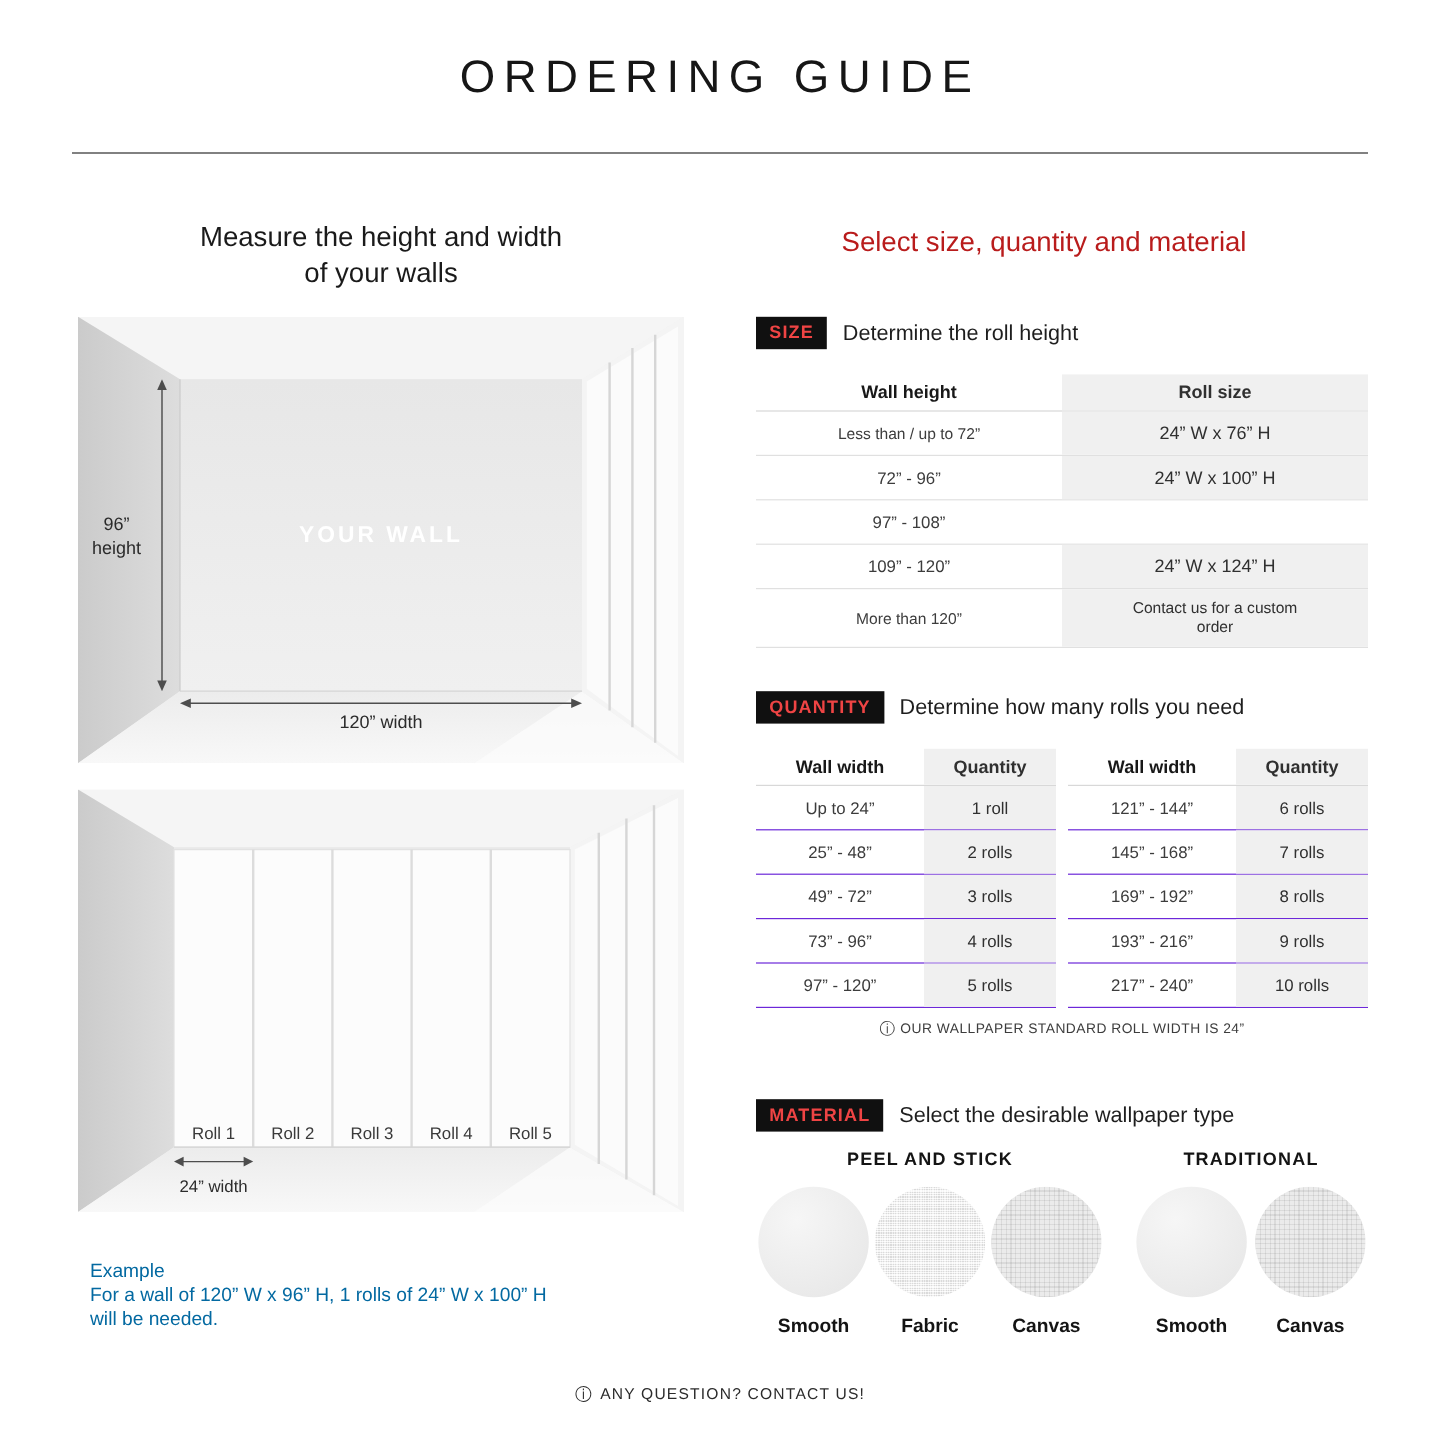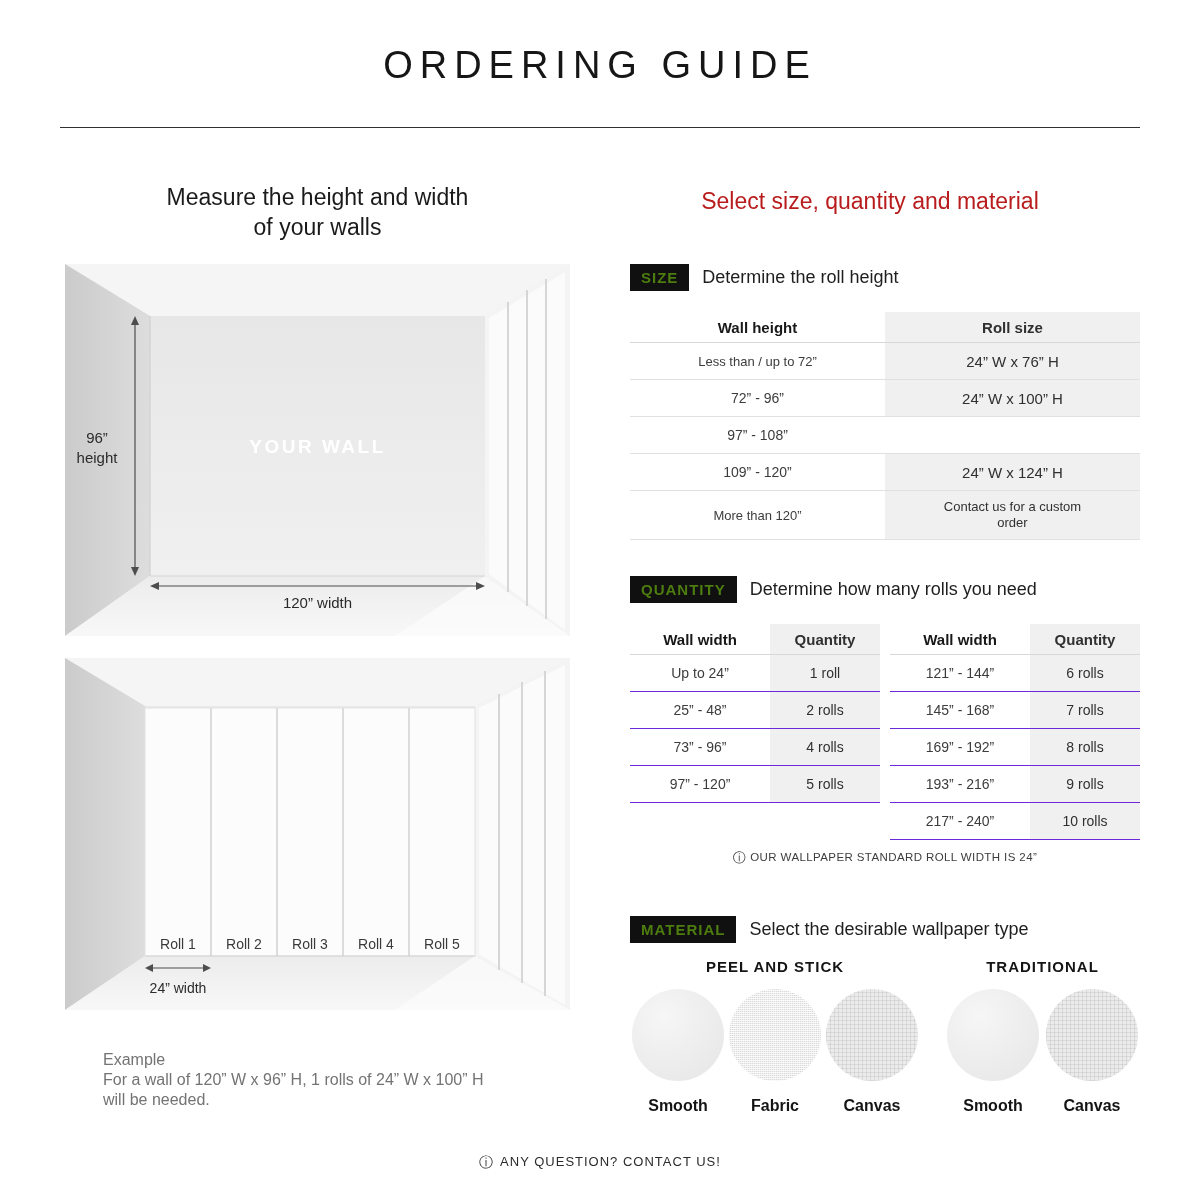--- a/index.html
+++ b/index.html
@@ -24,24 +24,24 @@
   .room2{top:658px;height:352px;}
   .room svg{position:absolute;left:0;top:0;width:100%;height:100%;}
   .overlay{position:absolute;}
   .your-wall{left:85px;width:335px;top:172px;text-align:center;
     color:#ffffff;font-weight:bold;font-size:19px;letter-spacing:2.5px;}
   .h-label{left:0;width:64px;top:164px;text-align:center;font-size:15px;line-height:20px;color:#2b2b2b;}
   .w-label{left:85px;width:335px;top:330px;text-align:center;font-size:15px;color:#2b2b2b;}
   .roll-label{top:278px;width:66px;text-align:center;font-size:14px;color:#3a3a3a;}
   .w2-label{left:72px;width:82px;top:322px;text-align:center;font-size:14px;color:#2b2b2b;}
   
-  .example{position:absolute;left:75px;top:1050px;width:460px;font-size:16px;line-height:20px;color:#737373;margin-left:28px;}
+  .example{position:absolute;left:75px;top:1050px;width:460px;font-size:16px;line-height:20px;color:#0369a1;}
   
   .section-head{position:absolute;left:630px;display:flex;align-items:center;gap:13px;}
-  .badge{background:#101010;color:#4d7c0f;font-weight:bold;font-size:15px;
+  .badge{background:#101010;color:#ef4444;font-weight:bold;font-size:15px;
     letter-spacing:1px;padding:5px 11px;}
   .caption{font-size:18px;color:#1e1e1e;}
   
   .size-table{position:absolute;left:630px;top:312px;width:510px;}
   .t-row{display:grid;grid-template-columns:1fr 1fr;border-bottom:1px solid #e0e0e0;}
   .t-row > div{display:flex;align-items:center;justify-content:center;text-align:center;}
   .head-row{height:30px;font-weight:bold;font-size:15px;color:#181818;}
   .head-row{border-bottom:1px solid #d8d8d8;}
   .data-row{height:36px;font-size:14px;color:#3c3c3c;}
   .data-row.tall{height:48px;}
@@ -241,20 +241,24 @@
       </div>
       <div class="q-row q-data">
         <div>Up to 24”</div>
         <div class="cell-qty">1 roll</div>
       </div>
       <div class="q-row q-data">
         <div>25” - 48”</div>
         <div class="cell-qty">2 rolls</div>
       </div>
       <div class="q-row q-data">
+        <div>49” - 72”</div>
+        <div class="cell-qty">3 rolls</div>
+      </div>
+      <div class="q-row q-data">
         <div>73” - 96”</div>
         <div class="cell-qty">4 rolls</div>
       </div>
       <div class="q-row q-data">
         <div>97” - 120”</div>
         <div class="cell-qty">5 rolls</div>
       </div>
     </div>
     <div class="qty-half">
       <div class="q-row q-head">

